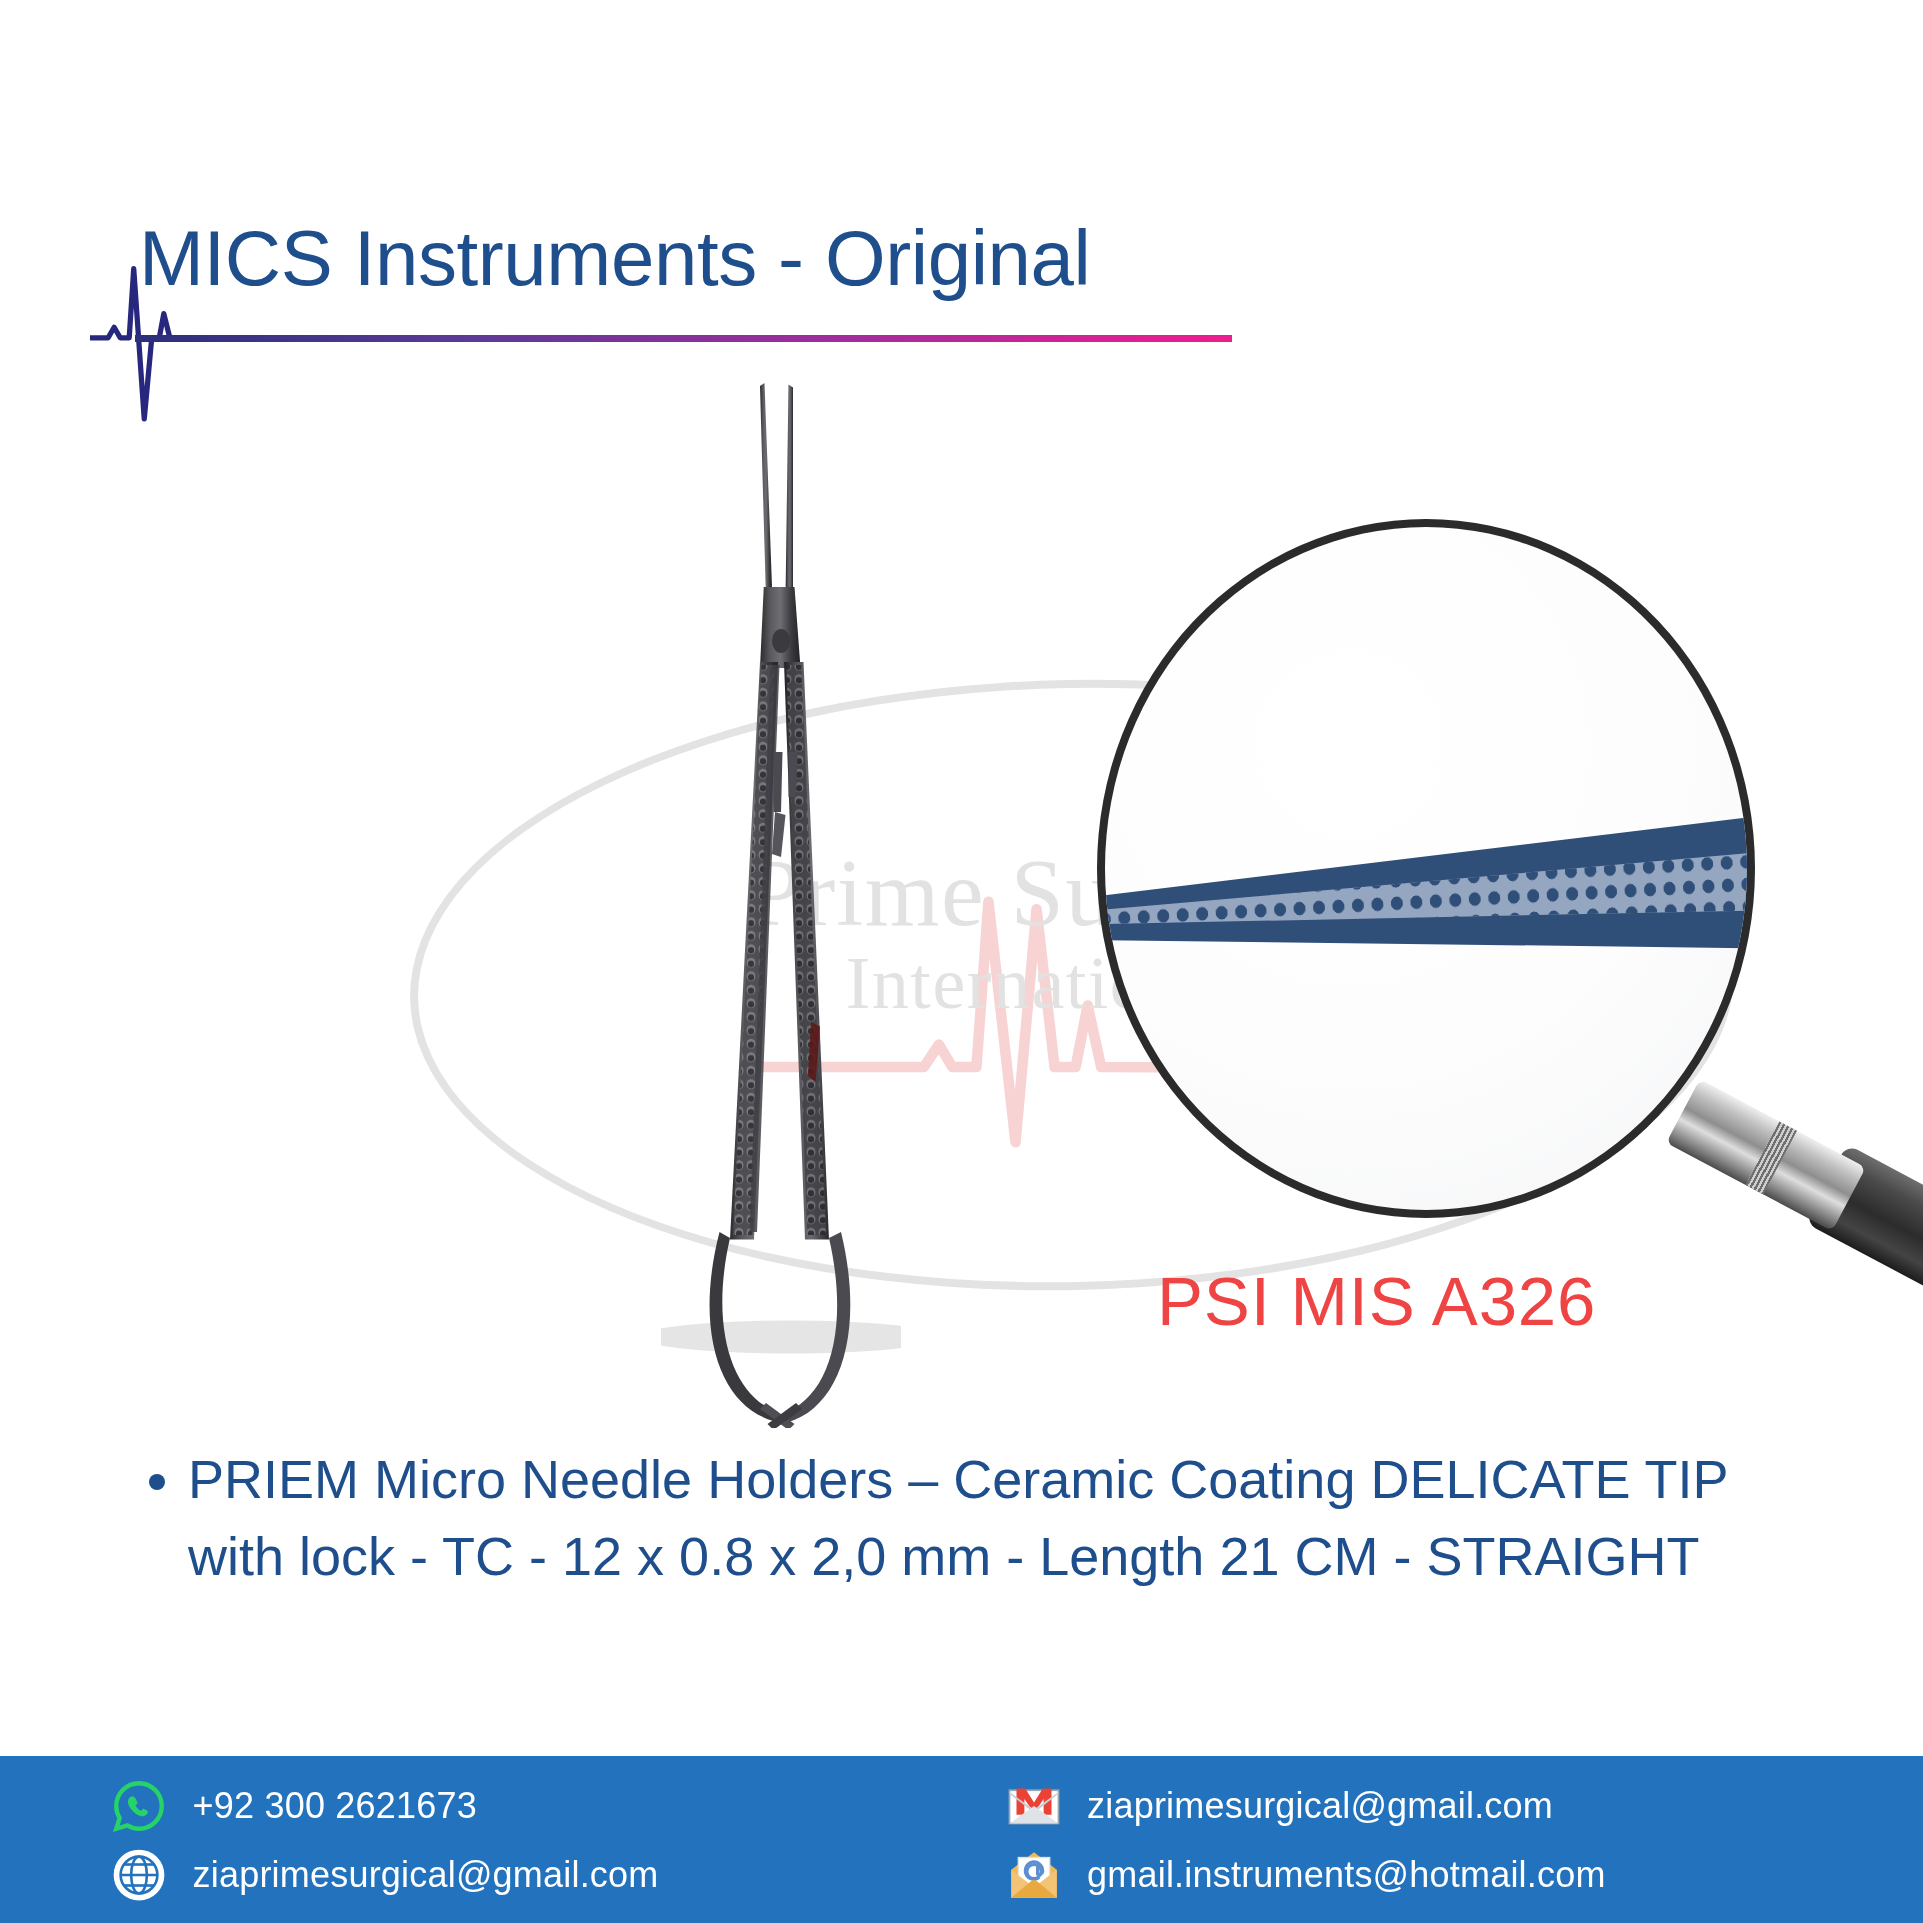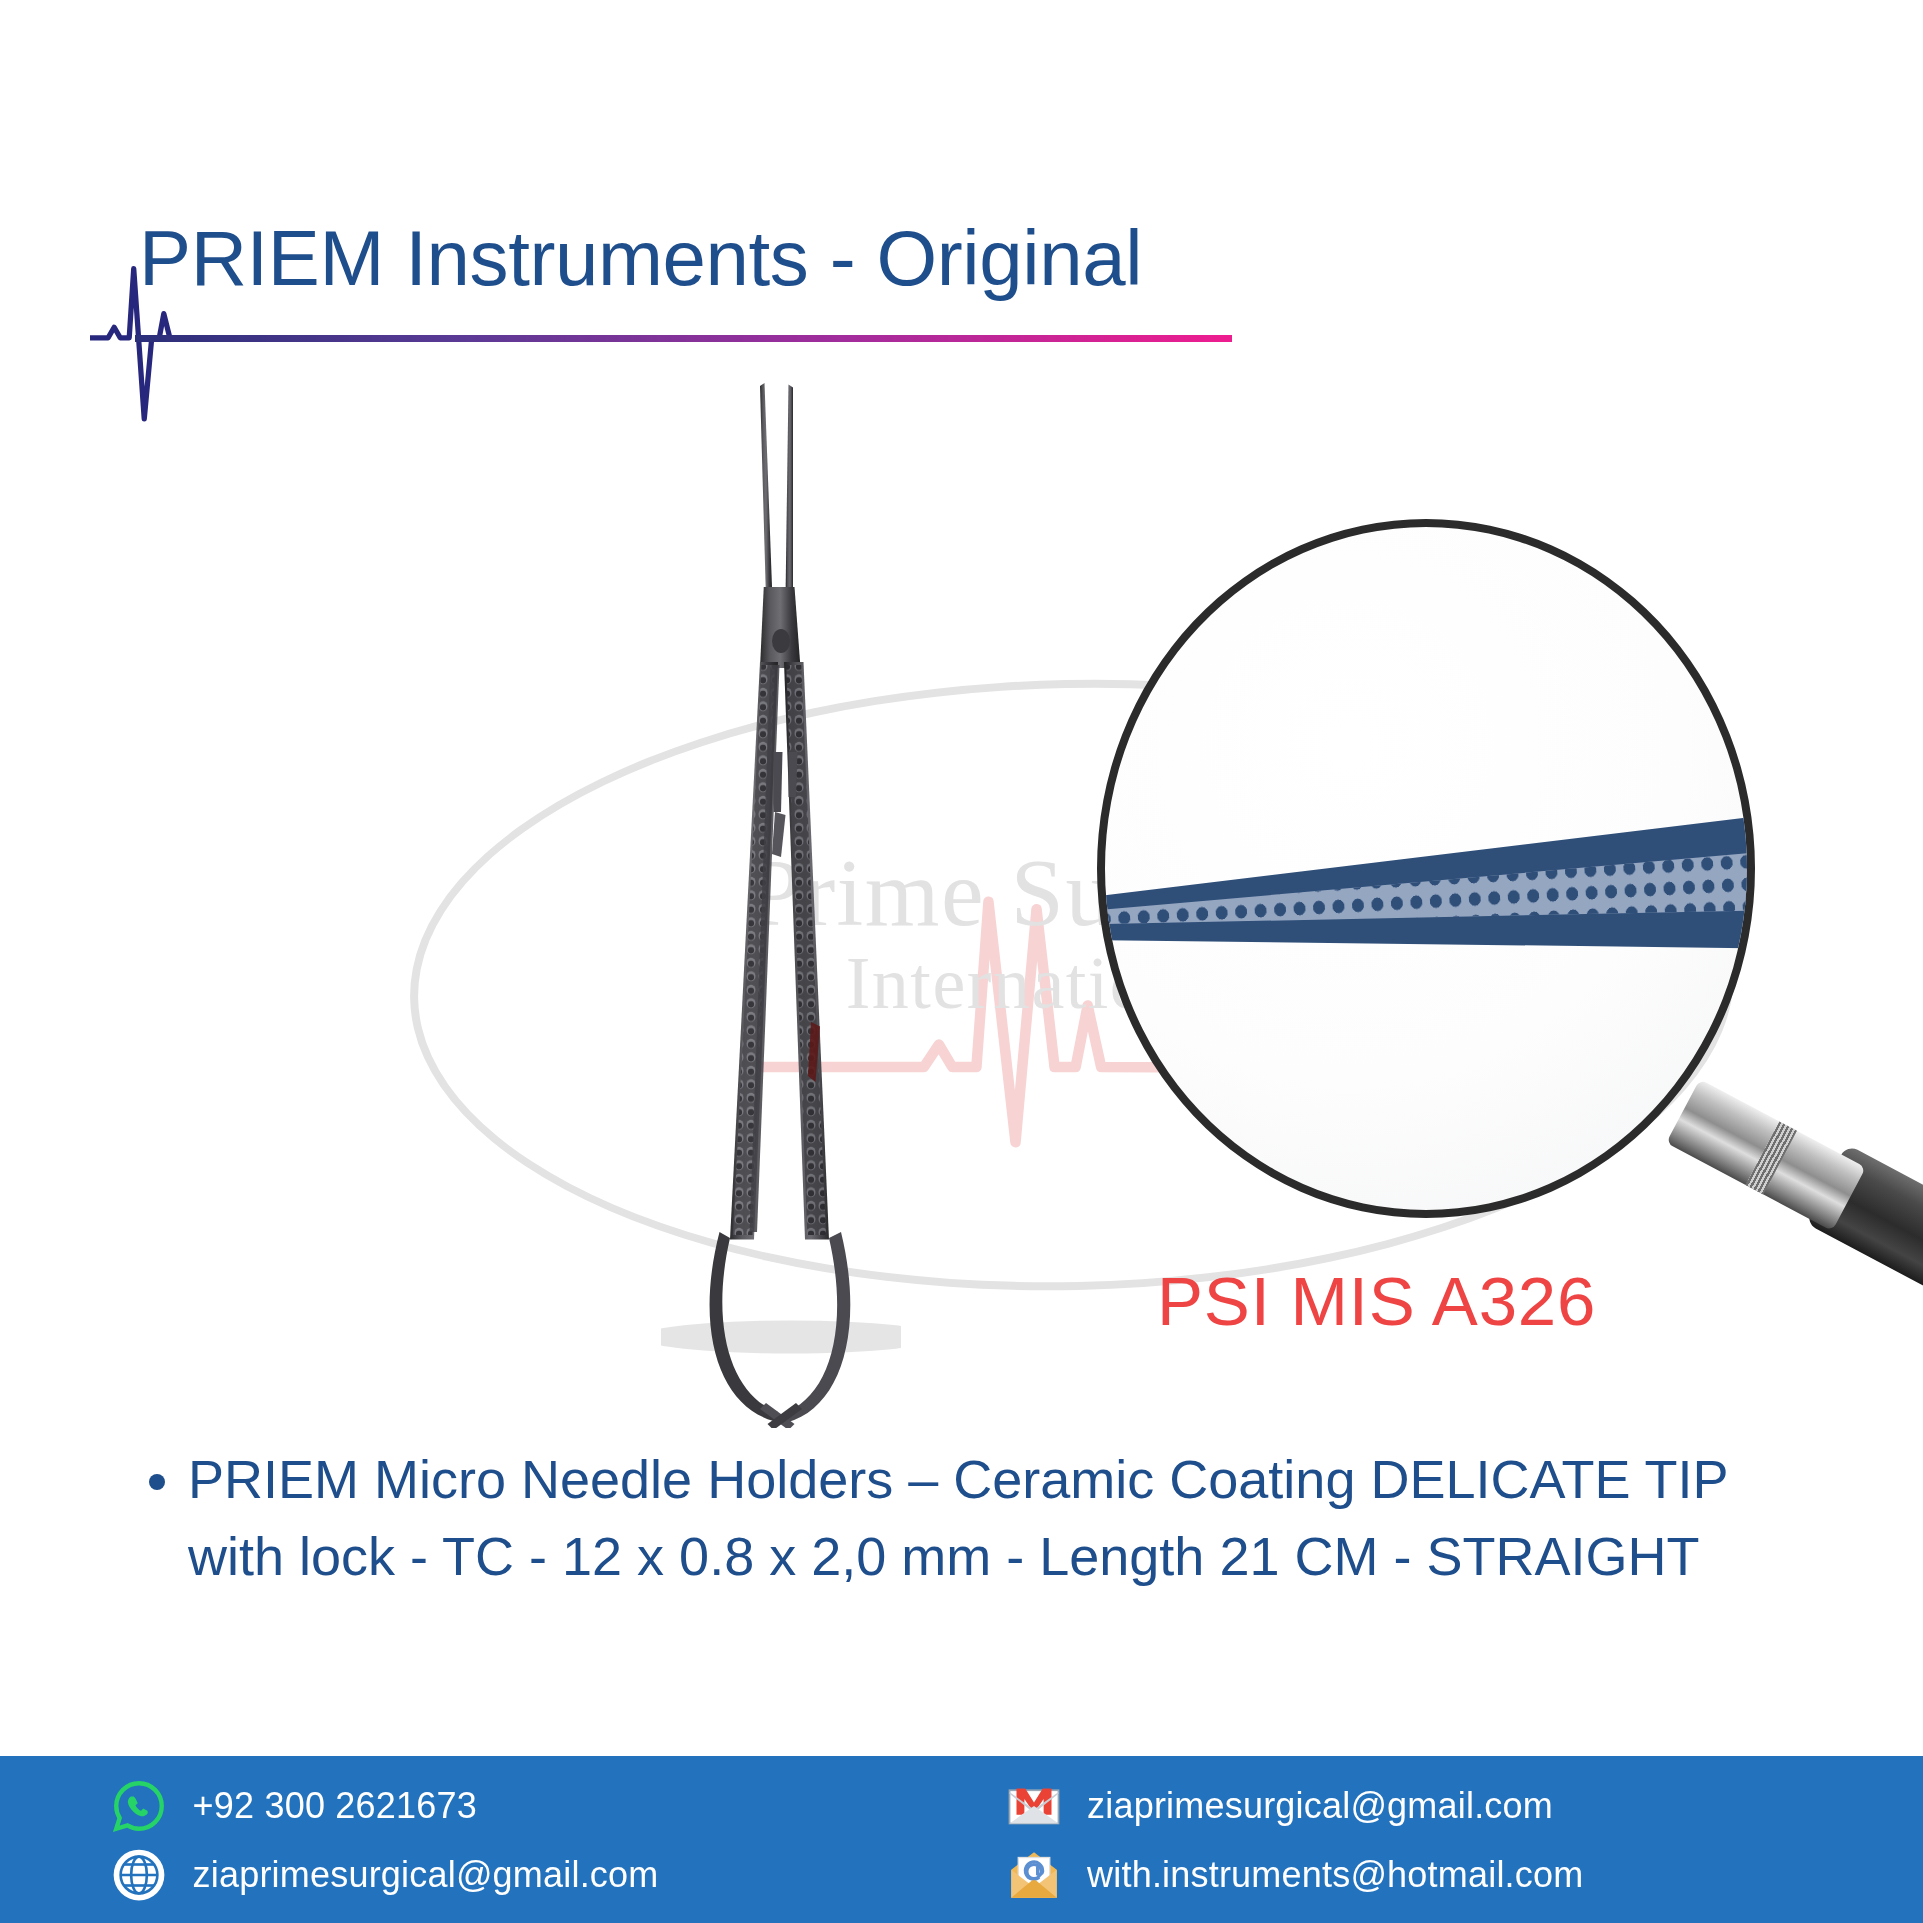--- a/index.html
+++ b/index.html
@@ -133,21 +133,21 @@
 </head>
 <body>
 
 <div id="header">
 
   <svg id="ecg-logo" viewBox="0 0 150 290">
     <polyline points="0,150 24,150 32,136 40,150 52,150 58,58 72,258 82,150 92,150 98,118 106,150 150,152" fill="none" stroke="#27277e" stroke-width="7" stroke-linejoin="round" stroke-linecap="round"></polyline>
   </svg>
 
   <div id="title">
-    <span class="light">PRIEM Instruments - </span><span class="bold">Original</span>
+    <span class="light">MICS Instruments - </span><span class="bold">Original</span>
   </div>
 
   <div id="title-rule"></div>
 </div>
 
 <div id="watermark">
   <div id="wm-ellipse"></div>
 
   <svg style="position:absolute;left:751px;top:819px;width:789px;height:376px;" viewBox="0 0 1050 500">
     <polyline points="0,330 230,330 250,300 268,330 300,330 316,110 352,430 380,120 404,330 432,330 448,248 466,330 1050,332" fill="none" stroke="#f7d3d3" stroke-width="14" stroke-linejoin="round" stroke-linecap="round"></polyline>
@@ -283,17 +283,17 @@
       <svg class="f-ico" viewBox="0 0 64 64">
         <path d="M6 26 L32 6 L58 26 V58 H6 Z" fill="#F0B755"></path>
         <rect x="14" y="12" width="36" height="34" fill="#ffffff" stroke="#e0e0e0" stroke-width="1.5"></rect>
         <g fill="none" stroke="#5B8FD1" stroke-width="3.4">
           <circle cx="32" cy="28" r="8"></circle>
           <path d="M36 22 v9 a4 4 0 0 0 6-3 v-1 a10 10 0 1 0-4 8"></path>
         </g>
         <path d="M6 26 L32 46 L58 26 V58 H6 Z" fill="#F3C376"></path>
         <path d="M6 58 L30 38 h4 L58 58 Z" fill="#E8A93F"></path>
       </svg>
-      <span class="f-txt">with.instruments@hotmail.com</span>
+      <span class="f-txt">gmail.instruments@hotmail.com</span>
     </div>
   </div>
 </div>
 
 
 </body></html>

